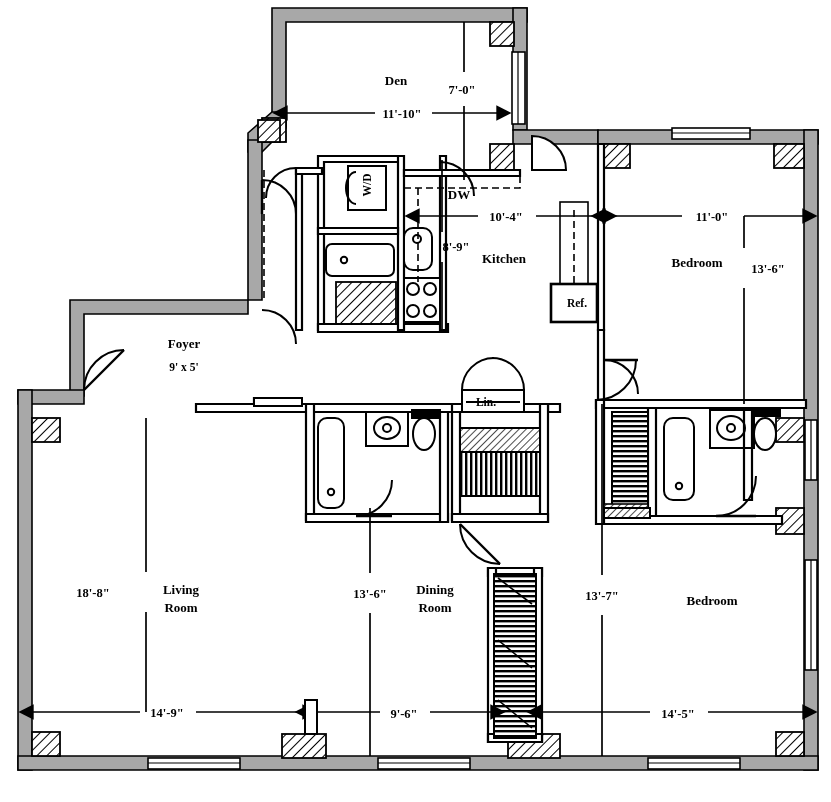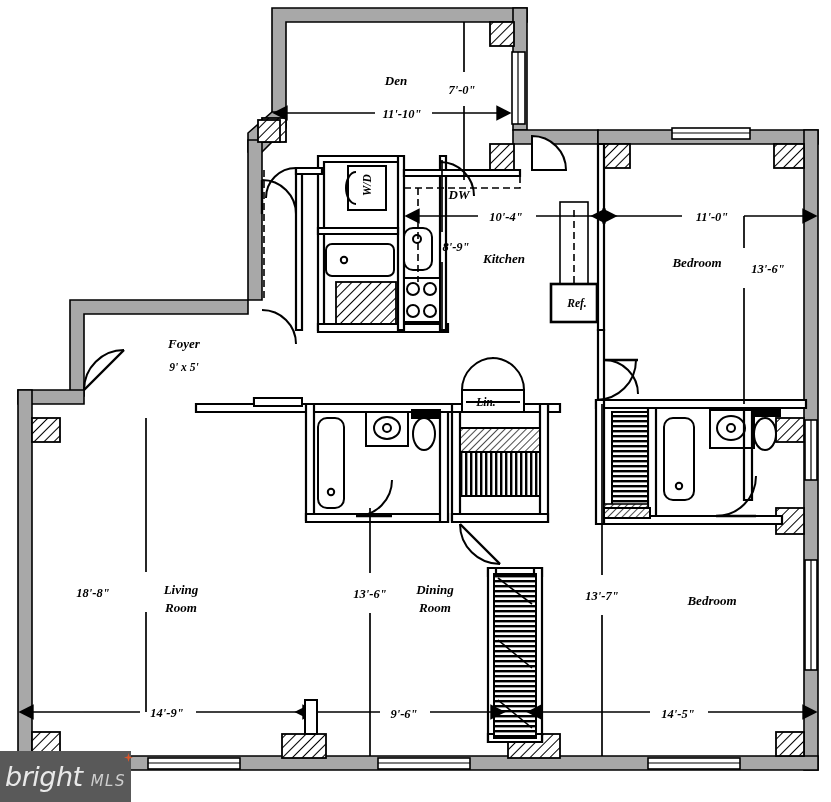--- a/index.html
+++ b/index.html
@@ -1,17 +1,17 @@
 <!DOCTYPE html>
 <html><head>
 <meta charset="utf-8">
 <style>
   html,body{margin:0;padding:0;background:#ffffff;}
   body{font-family:"Liberation Serif",serif;}
-  #plan{position:relative;width:831px;height:802px;background:#fff;overflow:hidden;font-style:italic;}
+  #plan{position:relative;width:831px;height:802px;background:#fff;overflow:hidden;}
   #plan svg{position:absolute;left:0;top:0;}
   .wm{position:absolute;left:0;top:751px;width:131px;height:51px;background:#595959;display:flex;align-items:center;justify-content:center;}
   .wm-inner{display:flex;align-items:baseline;font-family:"DejaVu Sans",sans-serif;}
   .wm-bright{color:#e9e9e9;font-size:27px;font-weight:400;letter-spacing:-0.5px;position:relative;}
   .wm-dot{position:absolute;right:-2px;top:2px;width:9px;height:9px;background:#d9562b;
           clip-path:polygon(50% 0%,61% 39%,100% 50%,61% 61%,50% 100%,39% 61%,0% 50%,39% 39%);}
   .wm-mls{color:#cfcfcf;font-size:15px;margin-left:8px;letter-spacing:1.5px;}
   text{font-family:"Liberation Serif",serif;font-weight:bold;fill:#000;}
   .rmlabel{font-size:13px;}
   .dim{font-size:12.5px;}
@@ -302,21 +302,14 @@
       <text class="dim" x="678" y="718" text-anchor="middle">14'-5"</text>
     </g>
 
     <g stroke="#000" stroke-width="2" fill="#fff">
       <rect x="305" y="700" width="12" height="34"></rect>
       <rect x="254" y="398" width="48" height="8" fill="#fff"></rect>
       <rect x="604" y="508" width="46" height="10" fill="url(#hatch2)"></rect>
     </g>
   </svg>
 
-  <div class="wm">
-    <div class="wm-inner">
-      <span class="wm-bright">bright</span>
-      <span class="wm-dot"></span>
-      <span class="wm-mls">MLS</span>
-    </div>
-  </div>
 
 </div>
 
 </body></html>

